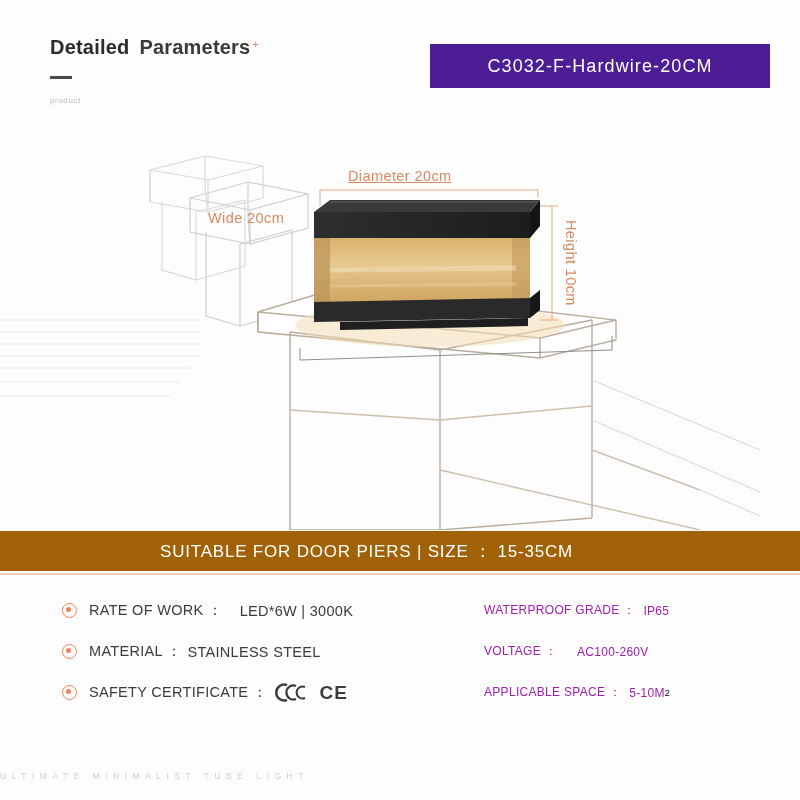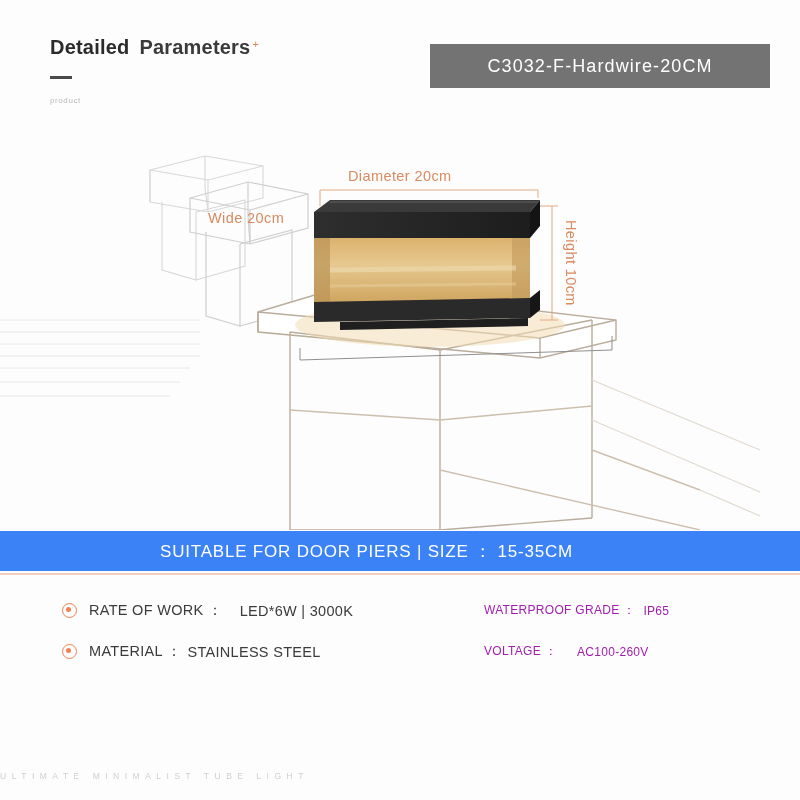--- a/index.html
+++ b/index.html
@@ -70,21 +70,21 @@
     font-size: 8px;
     color: #b9b9b9;
     letter-spacing: 0.6px;
   }
   .model-banner {
     position: absolute;
     left: 430px;
     top: 16px;
     width: 340px;
     height: 44px;
-    background: #737373;
+    background: #4c1d95;
     display: flex;
     align-items: center;
     justify-content: center;
   }
   .model-banner span {
     color: #ffffff;
     font-size: 18px;
     letter-spacing: 1.1px;
     font-weight: 500;
   }
@@ -101,21 +101,21 @@
     display: block;
   }
 
   .dim-label {
     position: absolute;
     color: #d98a5f;
     font-size: 14.5px;
     letter-spacing: 0.4px;
     white-space: nowrap;
   }
-  .dim-diameter { left: 348px; top: 48px; }
+  .dim-diameter { left: 348px; top: 48px; text-decoration: underline; }
   .dim-wide { left: 208px; top: 90px; }
   .dim-height {
     left: 563px;
     top: 100px;
     writing-mode: vertical-rl;
     text-orientation: mixed;
   }
   .dim-stigma {
     left: 346px;
     top: 238px;
@@ -124,21 +124,21 @@
     letter-spacing: 0.3px;
   }
 
   
   .band {
     position: absolute;
     left: 0;
     top: 531px;
     width: 800px;
     height: 40px;
-    background: #3b82f6;
+    background: #a16207;
     display: flex;
     align-items: center;
   }
   .band span {
     color: #ffffff;
     font-size: 17px;
     letter-spacing: 0.8px;
     margin-left: 160px;
   }
   .band-underline {
@@ -375,35 +375,54 @@
         <span class="spec-text">RATE OF WORK ：</span>
         <span class="spec-text" style="margin-left:17px">LED*6W | 3000K</span>
       </div>
 
       <div class="spec-row">
         <span class="bullet"></span>
         <span class="spec-text">MATERIAL ：</span>
         <span class="spec-text" style="margin-left:6px">STAINLESS STEEL</span>
       </div>
 
+      <div class="spec-row">
+        <span class="bullet"></span>
+        <span class="spec-text">SAFETY CERTIFICATE ：</span>
+        <span class="cert-marks">
+          <span class="ccc-mark">
+            <svg width="34" height="21" viewBox="0 0 34 21">
+              <path d="M12 3 A8 8 0 1 0 12 18" stroke="#3b3b3b" stroke-width="2.4" fill="none"></path>
+              <path d="M21 4 A7 7 0 1 0 21 17" stroke="#3b3b3b" stroke-width="2.2" fill="none"></path>
+              <path d="M30 5 A6 6 0 1 0 30 16" stroke="#3b3b3b" stroke-width="2" fill="none"></path>
+            </svg>
+          </span>
+          <span class="ce-mark">CE</span>
+        </span>
+      </div>
 
     </div>
 
     <div class="spec-col-right">
 
       <div class="spec-row">
         <span class="spec-text-right">WATERPROOF GRADE ：</span>
         <span class="spec-text-right" style="margin-left:8px">IP65</span>
       </div>
 
       <div class="spec-row">
         <span class="spec-text-right">VOLTAGE ：</span>
         <span class="spec-text-right" style="margin-left:20px">AC100-260V</span>
       </div>
 
+      <div class="spec-row">
+        <span class="spec-text-right">APPLICABLE SPACE ：</span>
+        <span class="spec-text-right" style="margin-left:8px">5-10M</span>
+          <span class="sup">2</span>
+      </div>
 
     </div>
   </div>
 
   <div class="footer">
     <span>ULTIMATE MINIMALIST TUBE LIGHT</span>
   </div>
 
 </div>
 

